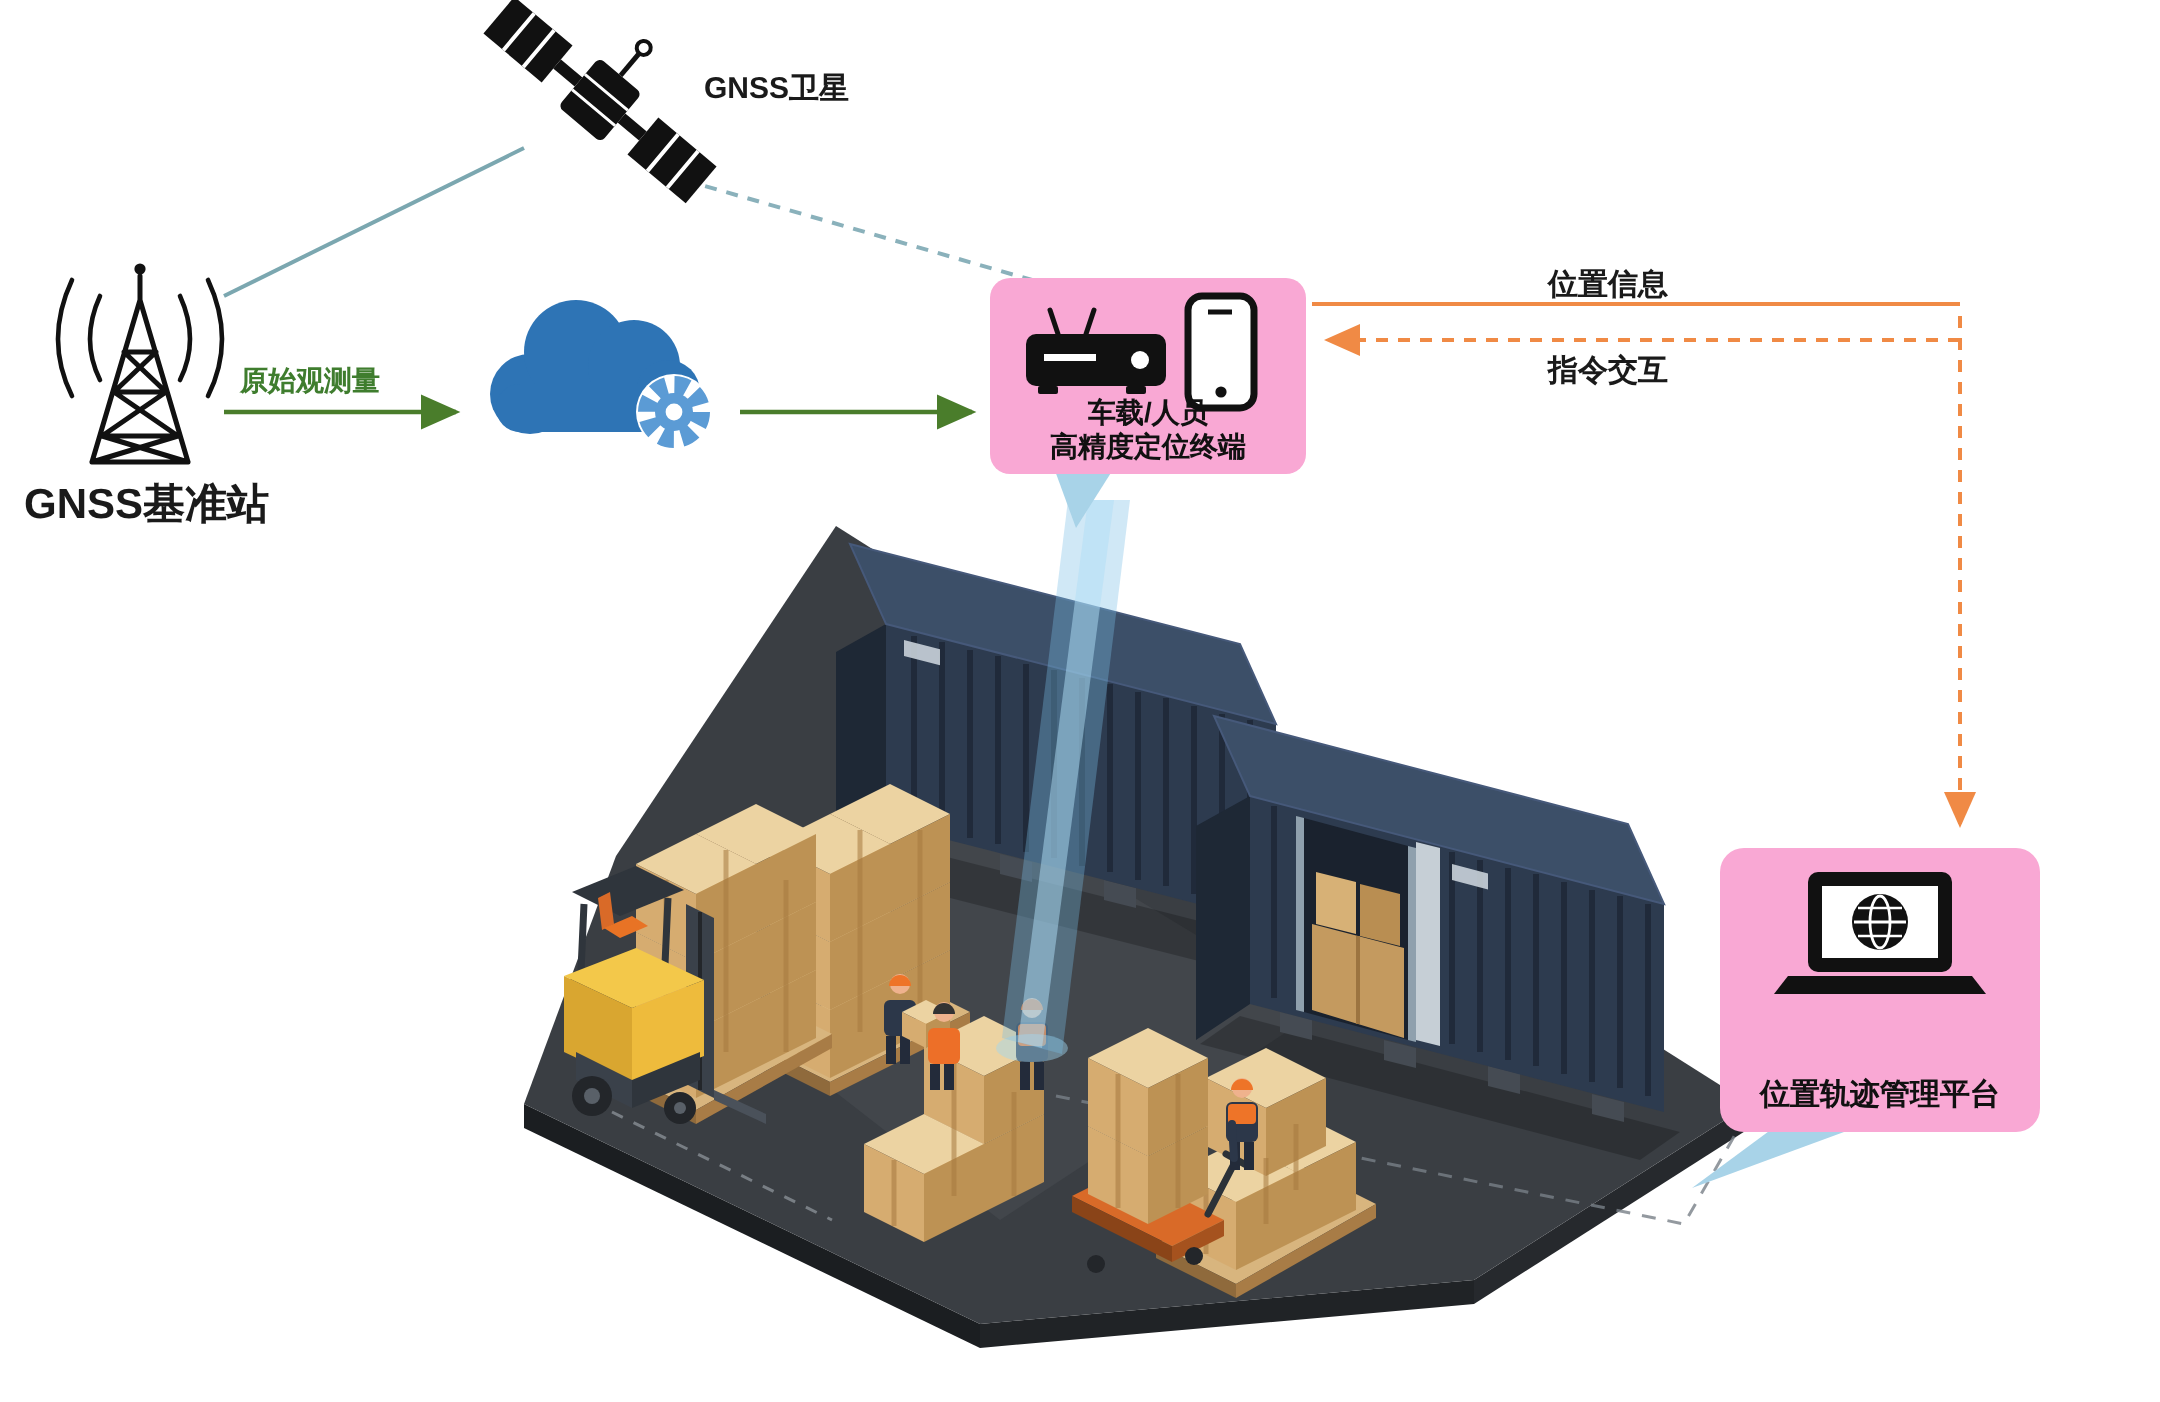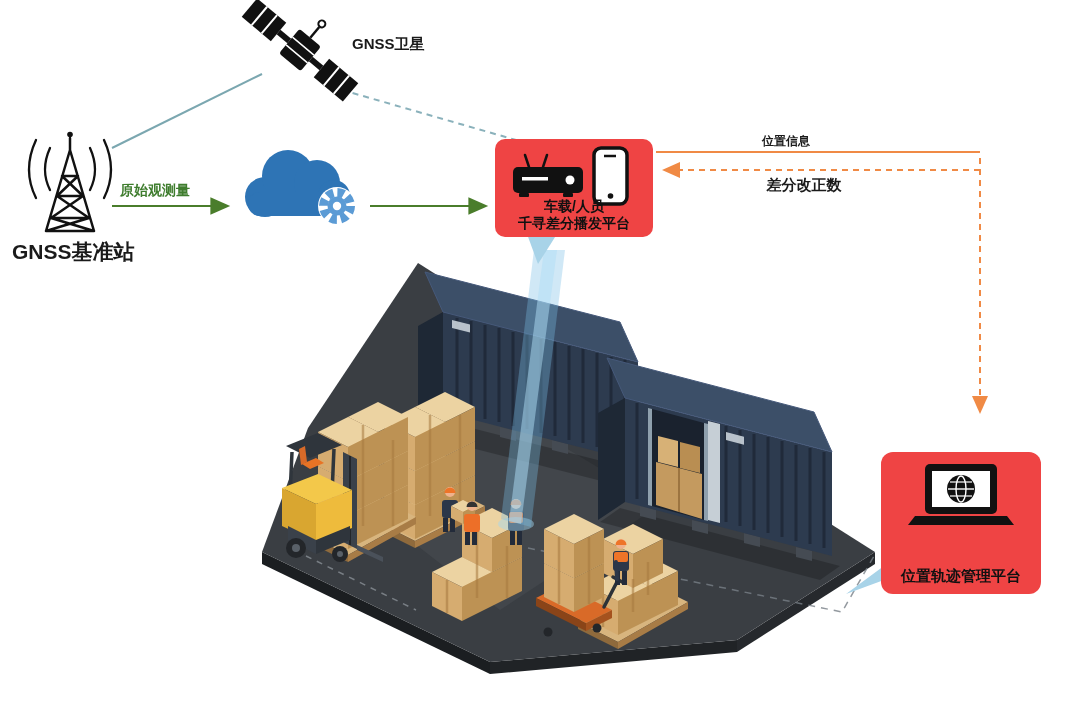--- a/index.html
+++ b/index.html
@@ -5,25 +5,25 @@
   html,body{margin:0;padding:0;background:#ffffff;}
   #stage{position:relative;width:1080px;height:701px;background:#ffffff;overflow:hidden;
          font-family:"Liberation Sans","DejaVu Sans",sans-serif;padding-left:23px;}
   #scene{position:absolute;left:0;top:0;width:1080px;height:701px;}
   .lbl{position:absolute;font-weight:bold;color:#1a1a1a;white-space:nowrap;}
   #lbl-satellite{left:352px;top:35px;font-size:15px;}
   #lbl-station{left:12px;top:238px;width:126px;font-size:21px;text-align:left;}
   #lbl-rawobs{left:120px;top:182px;width:104px;font-size:14px;text-align:left;color:#3f7d2e;}
   #grp-cloudlbl{left:222px;top:242px;width:158px;font-size:15px;line-height:20px;text-align:center;}
   #grp-corr{left:384px;top:150px;width:90px;font-size:14px;line-height:22px;text-align:center;}
-  #lbl-posinfo{left:762px;top:133px;width:84px;font-size:12px;}
+  #lbl-posinfo{left:762px;top:133px;width:84px;font-size:15px;text-align:center;}
   #lbl-cmd{left:762px;top:176px;width:84px;font-size:15px;text-align:center;}
-  .panel{position:absolute;background:#ef4444;border-radius:10px;}
+  .panel{position:absolute;background:#f9a8d4;border-radius:10px;}
   #terminal-panel{left:495px;top:139px;width:158px;height:98px;}
-  #finds-panel{left:881px;top:424px;width:160px;height:142px;border-radius:12px;margin-top:28px;}
+  #finds-panel{left:860px;top:424px;width:160px;height:142px;border-radius:12px;}
   .panel svg{position:absolute;left:0;top:0;}
   .panel-text{position:absolute;left:0;right:0;font-weight:bold;color:#111;text-align:center;}
   #terminal-text{bottom:5px;font-size:14px;line-height:17px;}
   #finds-text{bottom:8px;font-size:15px;line-height:21px;}
 </style>
 </head>
 <body>
 
 <div id="stage">
 
@@ -285,41 +285,41 @@
   </g>
 
   <polygon points="527,234 557,234 538,264" fill="#a8d3e8"></polygon>
   <polygon points="892,560 922,566 846,594" fill="#a8d3e8"></polygon>
 </svg>
 
 <div class="lbl" id="lbl-satellite">GNSS卫星</div>
 <div class="lbl" id="lbl-station">GNSS基准站</div>
 <div class="lbl" id="lbl-rawobs">原始观测量</div>
 <div class="lbl" id="lbl-posinfo">位置信息</div>
-<div class="lbl" id="lbl-cmd">差分改正数</div>
+<div class="lbl" id="lbl-cmd">指令交互</div>
 
 <div class="panel" id="terminal-panel">
   <svg width="158" height="98" viewBox="0 0 158 98">
     <g>
       <path d="M34,28 L30,16 M48,28 L52,16" stroke="#111" stroke-width="2.5" stroke-linecap="round"></path>
       <rect x="18" y="28" width="70" height="26" rx="5" fill="#111"></rect>
       <rect x="27" y="38" width="26" height="3.5" fill="#fff"></rect>
       <circle cx="75" cy="41" r="4.5" fill="#fff"></circle>
       <rect x="24" y="54" width="10" height="4" rx="1" fill="#111"></rect>
       <rect x="68" y="54" width="10" height="4" rx="1" fill="#111"></rect>
     </g>
     <g>
       <rect x="99" y="9" width="33" height="56" rx="7" fill="#fff" stroke="#111" stroke-width="3.5"></rect>
       <line x1="109" y1="17" x2="121" y2="17" stroke="#111" stroke-width="2.5"></line>
       <circle cx="115.5" cy="57" r="2.8" fill="#111"></circle>
     </g>
   </svg>
   <div class="panel-text" id="terminal-text">
     <div>车载/人员</div>
-    <div>千寻差分播发平台</div>
+    <div>高精度定位终端</div>
   </div>
 </div>
 
 <div class="panel" id="finds-panel">
   <svg width="160" height="142" viewBox="0 0 160 142">
     <g>
       <rect x="44" y="12" width="72" height="50" rx="5" fill="#111"></rect>
       <rect x="51" y="19" width="58" height="36" fill="#fff"></rect>
       <circle cx="80" cy="37" r="14" fill="#111"></circle>
       <ellipse cx="80" cy="37" rx="5" ry="13" fill="none" stroke="#fff" stroke-width="1.4"></ellipse>

